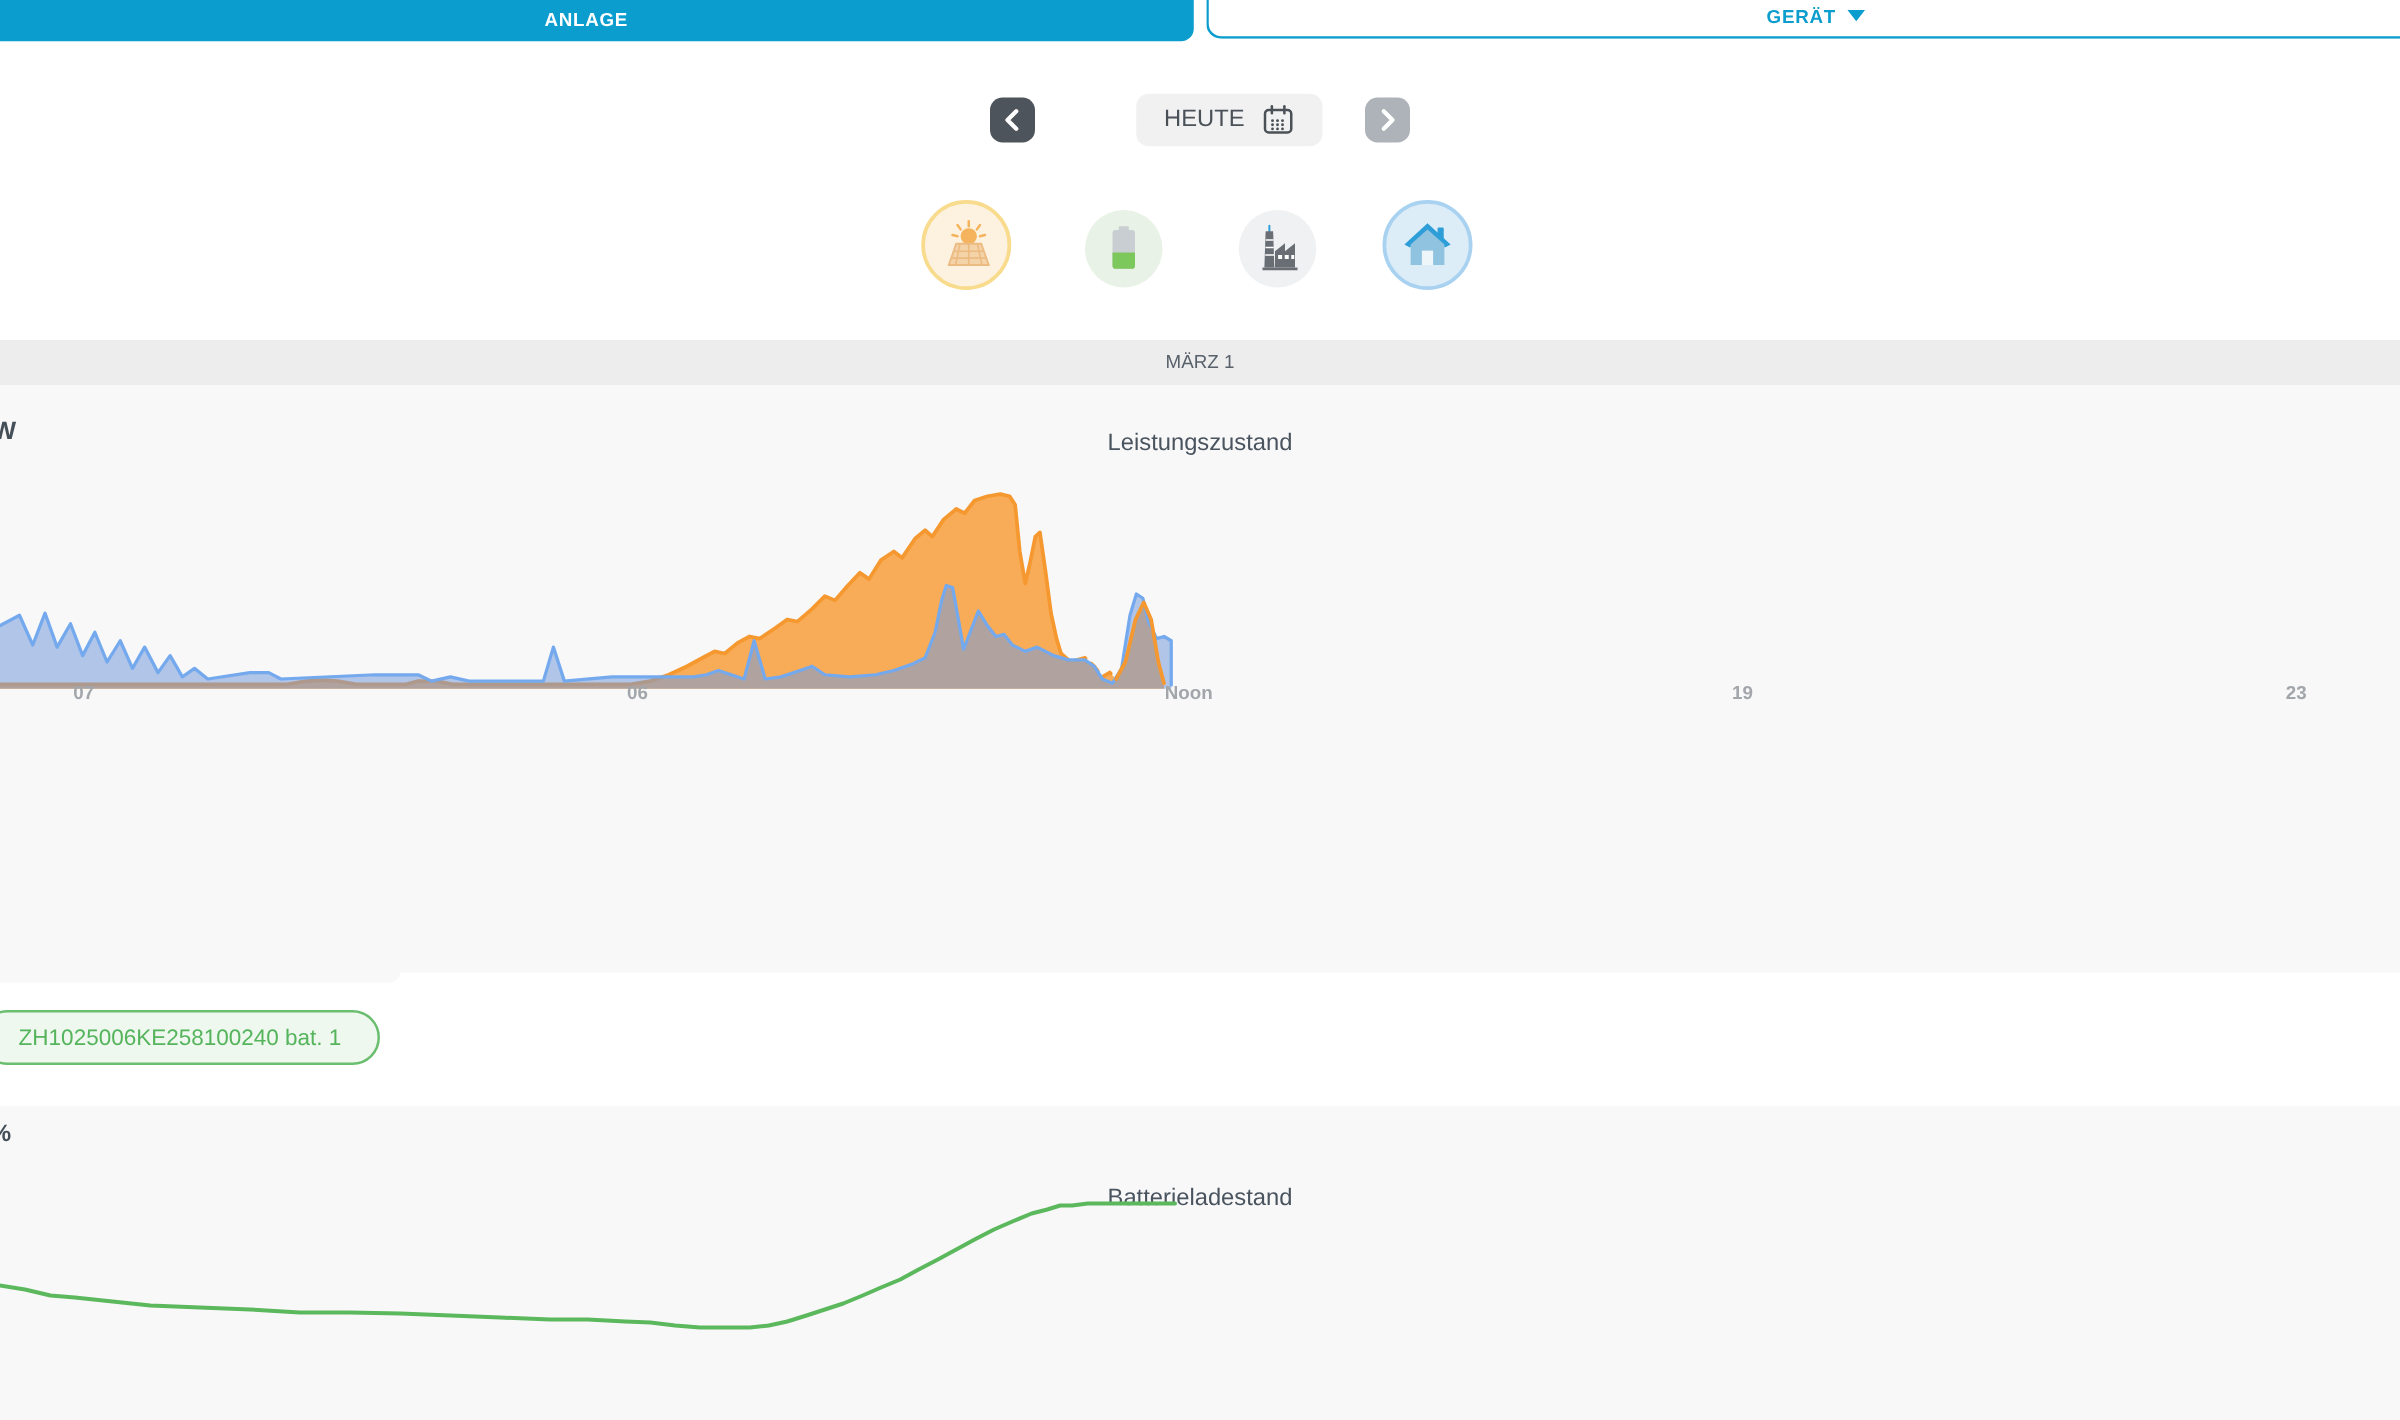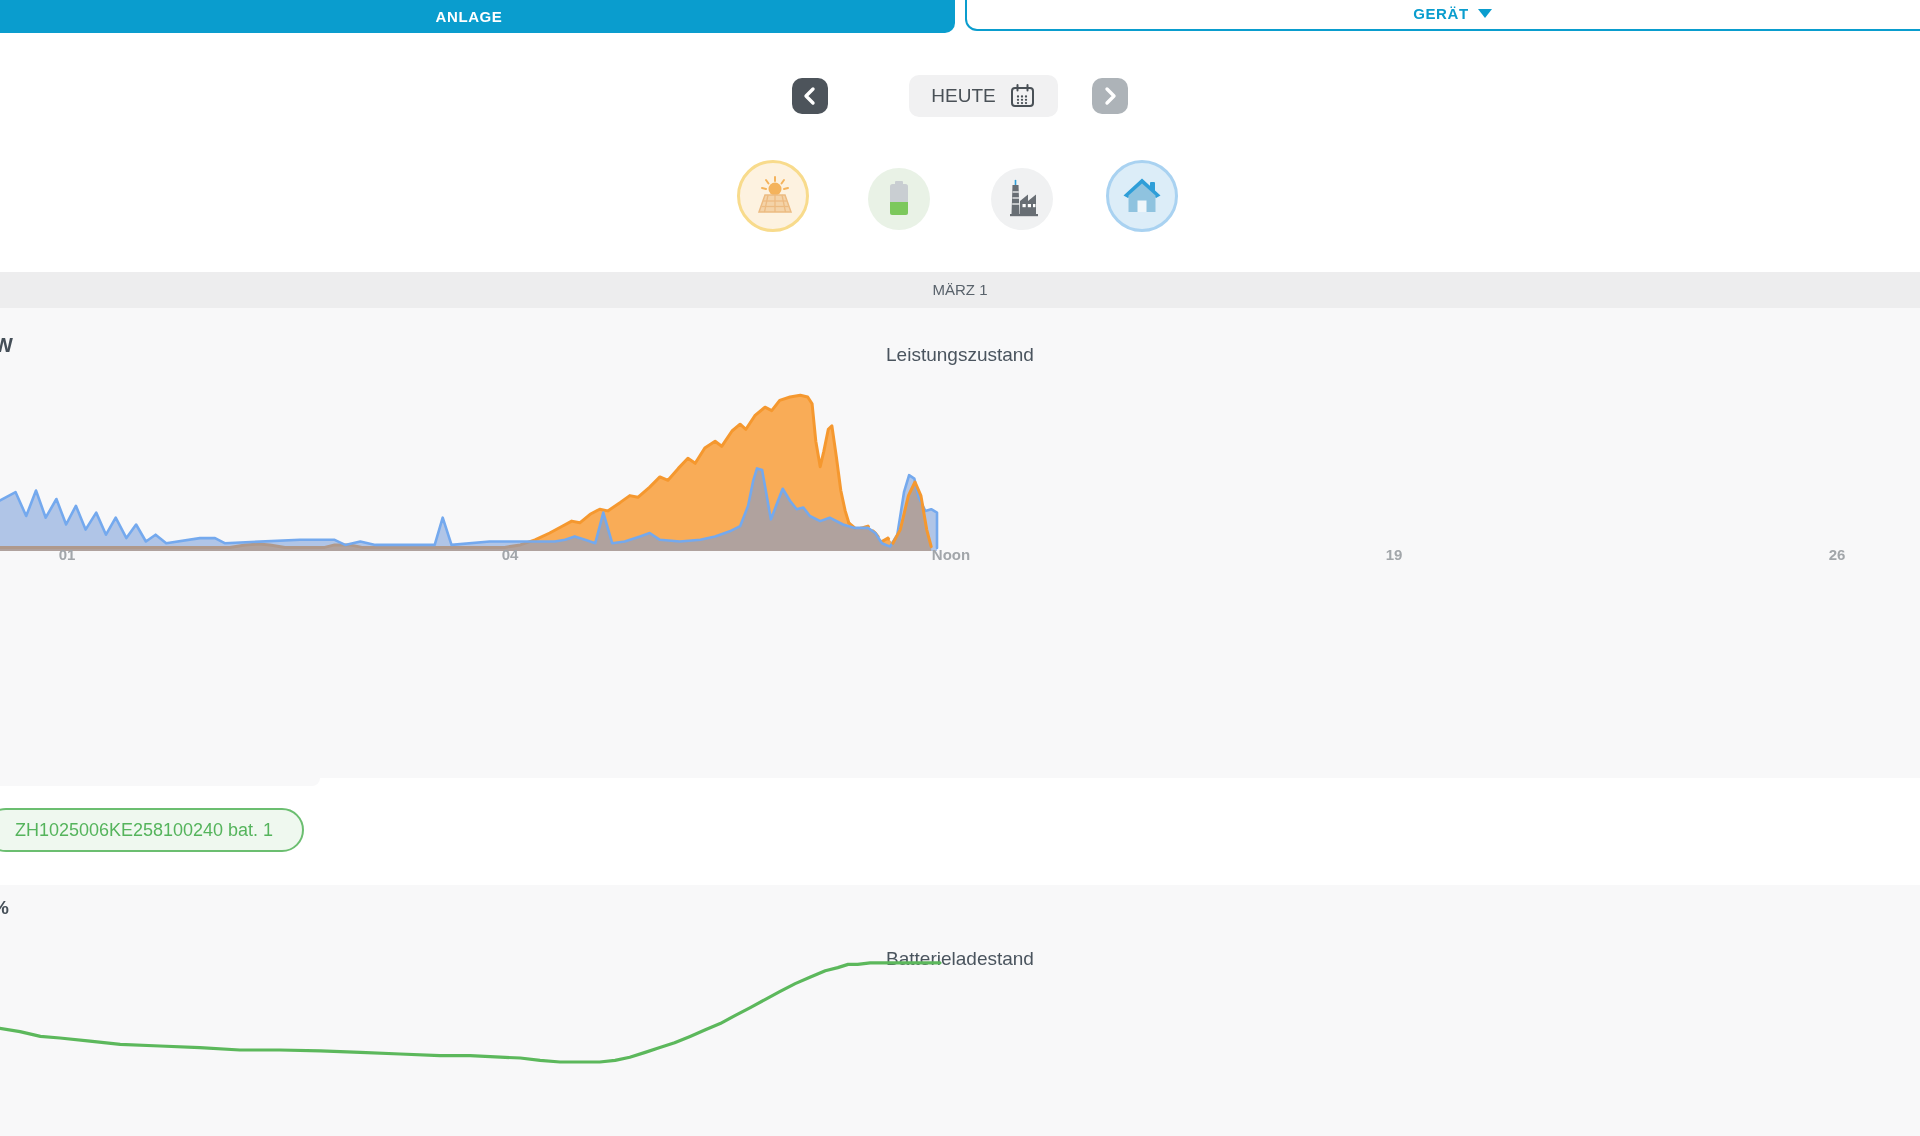--- a/index.html
+++ b/index.html
@@ -171,25 +171,25 @@
 <div class="chart-title pt">Leistungszustand</div>
 <div class="unit-label ul-w">W</div>
 <svg id="power-svg" class="chart-svg" viewBox="0 0 1920 230">
     <path d="M-0.3,217.4 L 230.0,217.4 L 245.1,214.9 L 258.4,214.1 L 269.9,214.9 L 285.0,217.4 L 324.8,217.4 L 334.6,214.9 L 349.6,214.9 L 362.0,217.4 L 504.7,217.4 L 520.3,214.9 L 535.0,209.8 L 549.7,203.0 L 562.2,196.2 L 571.7,191.1 L 579.8,192.8 L 590.1,184.3 L 599.7,179.2 L 607.8,180.9 L 620.3,172.4 L 629.8,165.6 L 637.9,167.3 L 649.7,157.1 L 659.9,146.9 L 668.0,150.3 L 678.3,138.4 L 687.9,128.2 L 695.2,133.3 L 704.8,118.0 L 715.1,111.2 L 721.7,116.3 L 732.0,101.0 L 740.1,94.2 L 745.9,99.3 L 754.8,85.7 L 765.0,77.2 L 771.7,80.6 L 779.7,70.4 L 790.0,67.0 L 800.3,65.3 L 807.7,67.0 L 812.1,73.8 L 815.8,111.2 L 820.2,136.7 L 823.8,121.4 L 828.3,99.3 L 831.9,95.9 L 836.3,126.5 L 840.8,160.5 L 845.2,180.9 L 848.8,192.8 L 854.7,197.9 L 862.1,197.9 L 867.9,196.2 L 875.3,203.0 L 881.9,211.5 L 887.8,208.1 L 892.9,213.2 L 900.3,199.6 L 908.4,165.6 L 915.0,152.0 L 920.9,165.6 L 926.7,199.6 L 931.2,216.6 L 931.2,221 L -0.3,221 Z" fill="#F9AC57" stroke="none"></path>
     <path d="M-0.3,217.4 L 230.0,217.4 L 245.1,214.9 L 258.4,214.1 L 269.9,214.9 L 285.0,217.4 L 324.8,217.4 L 334.6,214.9 L 349.6,214.9 L 362.0,217.4 L 504.7,217.4 L 520.3,214.9 L 535.0,209.8 L 549.7,203.0 L 562.2,196.2 L 571.7,191.1 L 579.8,192.8 L 590.1,184.3 L 599.7,179.2 L 607.8,180.9 L 620.3,172.4 L 629.8,165.6 L 637.9,167.3 L 649.7,157.1 L 659.9,146.9 L 668.0,150.3 L 678.3,138.4 L 687.9,128.2 L 695.2,133.3 L 704.8,118.0 L 715.1,111.2 L 721.7,116.3 L 732.0,101.0 L 740.1,94.2 L 745.9,99.3 L 754.8,85.7 L 765.0,77.2 L 771.7,80.6 L 779.7,70.4 L 790.0,67.0 L 800.3,65.3 L 807.7,67.0 L 812.1,73.8 L 815.8,111.2 L 820.2,136.7 L 823.8,121.4 L 828.3,99.3 L 831.9,95.9 L 836.3,126.5 L 840.8,160.5 L 845.2,180.9 L 848.8,192.8" fill="none" stroke="#F5982F" stroke-width="3" stroke-linejoin="round" stroke-linecap="round"></path>
     <path d="M848.8,192.8 L 854.7,197.9 L 862.1,197.9 L 867.9,196.2 L 875.3,203.0 L 881.9,211.5 L 887.8,208.1 L 892.9,213.2" fill="none" stroke="#F5982F" stroke-width="3" stroke-dasharray="8 6" stroke-linecap="round"></path>
     <path d="M-0.3,170.7 L 15.6,162.2 L 26.2,186.0 L 36.0,160.5 L 45.7,187.7 L 56.4,169.0 L 66.1,194.5 L 75.9,175.8 L 85.6,199.6 L 96.2,182.6 L 106.0,204.7 L 115.7,187.7 L 126.4,208.1 L 136.1,194.5 L 145.9,211.5 L 155.6,204.7 L 166.2,213.2 L 199.9,208.1 L 215.0,208.1 L 224.7,213.2 L 300.0,209.8 L 334.6,209.8 L 345.2,214.9 L 360.3,211.5 L 375.3,214.9 L 434.7,214.9 L 442.7,187.7 L 451.5,214.9 L 489.6,211.5 L 554.8,211.5 L 565.1,209.8 L 574.7,206.4 L 585.0,209.8 L 595.3,213.2 L 603.3,182.6 L 612.2,213.2 L 624.7,211.5 L 640.1,206.4 L 649.7,203.0 L 659.9,209.8 L 679.8,211.5 L 700.4,209.8 L 715.1,206.4 L 729.8,201.3 L 740.1,196.2 L 748.1,175.8 L 753.3,150.3 L 757.0,138.4 L 762.1,140.1 L 765.8,160.5 L 770.9,189.4 L 776.1,175.8 L 782.7,158.8 L 790.0,170.7 L 796.7,179.2 L 803.3,177.5 L 809.9,186.0 L 820.2,191.1 L 829.7,187.7 L 843.0,194.5 L 854.7,197.9 L 867.9,197.9 L 875.3,203.0 L 881.9,213.2 L 890.0,216.6 L 897.3,204.7 L 904.0,162.2 L 909.1,145.2 L 914.3,148.6 L 918.7,167.3 L 925.3,180.9 L 931.2,179.2 L 937.0,182.6 L 937.0,221 L -0.3,221 Z" fill="rgba(116,154,216,0.55)" stroke="none"></path>
     <path d="M-0.3,170.7 L 15.6,162.2 L 26.2,186.0 L 36.0,160.5 L 45.7,187.7 L 56.4,169.0 L 66.1,194.5 L 75.9,175.8 L 85.6,199.6 L 96.2,182.6 L 106.0,204.7 L 115.7,187.7 L 126.4,208.1 L 136.1,194.5 L 145.9,211.5 L 155.6,204.7 L 166.2,213.2 L 199.9,208.1 L 215.0,208.1 L 224.7,213.2 L 300.0,209.8 L 334.6,209.8 L 345.2,214.9 L 360.3,211.5 L 375.3,214.9 L 434.7,214.9 L 442.7,187.7 L 451.5,214.9 L 489.6,211.5 L 554.8,211.5 L 565.1,209.8 L 574.7,206.4 L 585.0,209.8 L 595.3,213.2 L 603.3,182.6 L 612.2,213.2 L 624.7,211.5 L 640.1,206.4 L 649.7,203.0 L 659.9,209.8 L 679.8,211.5 L 700.4,209.8 L 715.1,206.4 L 729.8,201.3 L 740.1,196.2 L 748.1,175.8 L 753.3,150.3 L 757.0,138.4 L 762.1,140.1 L 765.8,160.5 L 770.9,189.4 L 776.1,175.8 L 782.7,158.8 L 790.0,170.7 L 796.7,179.2 L 803.3,177.5 L 809.9,186.0 L 820.2,191.1 L 829.7,187.7 L 843.0,194.5 L 854.7,197.9 L 867.9,197.9 L 875.3,203.0 L 881.9,213.2 L 890.0,216.6 L 897.3,204.7 L 904.0,162.2 L 909.1,145.2 L 914.3,148.6 L 918.7,167.3 L 925.3,180.9 L 931.2,179.2 L 937.0,182.6 L 937.0,218.0" fill="none" stroke="#74A9EE" stroke-width="2.6" stroke-linejoin="round" stroke-linecap="round"></path>
     <path d="M892.9,213.2 L 900.3,199.6 L 908.4,165.6 L 915.0,152.0 L 920.9,165.6 L 926.7,199.6 L 931.2,216.6" fill="none" stroke="#F5982F" stroke-width="3" stroke-linejoin="round" stroke-linecap="round"></path>
   </svg>
-<span class="tick tick-0">01</span>
-<span class="tick tick-1">04</span>
+<span class="tick tick-0">07</span>
+<span class="tick tick-1">06</span>
 <span class="tick tick-2">Noon</span>
 <span class="tick tick-3">19</span>
-<span class="tick tick-4">26</span>
+<span class="tick tick-4">23</span>
 
 <div class="section-tab-remnant"></div>
 
 <div class="device-badge">ZH1025006KE258100240 bat. 1</div>
 
 <div class="battery-section"></div>
 <div class="chart-title bt">Batterieladestand</div>
 <div class="unit-label ul-pct">%</div>
 <svg id="battery-svg" class="chart-svg" viewBox="0 0 1920 180">
     <path d="M-0.3,78.4 L 20.0,81.6 L 40.4,86.4 L 59.9,88.0 L 90.0,91.2 L 120.2,94.4 L 160.0,96.0 L 199.9,97.6 L 239.8,100.0 L 279.6,100.0 L 320.4,100.8 L 360.3,102.4 L 400.1,104.0 L 440.0,105.6 L 470.1,105.6 L 500.3,107.2 L 520.3,108.0 L 540.1,110.4 L 560.0,112.0 L 599.7,112.0 L 615.1,110.4 L 629.8,107.2 L 645.2,102.4 L 659.9,97.6 L 674.6,92.8 L 690.1,86.4 L 704.8,80.0 L 720.2,73.6 L 734.9,65.6 L 750.3,57.6 L 765.0,49.6 L 779.7,41.6 L 795.2,33.6 L 809.9,27.2 L 825.3,20.8 L 837.8,17.6 L 848.1,14.4 L 857.7,14.4 L 870.2,12.8 L 900.3,12.8 L 940.0,12.8" fill="none" stroke="#5CB85C" stroke-width="3.2" stroke-linejoin="round" stroke-linecap="round"></path>

